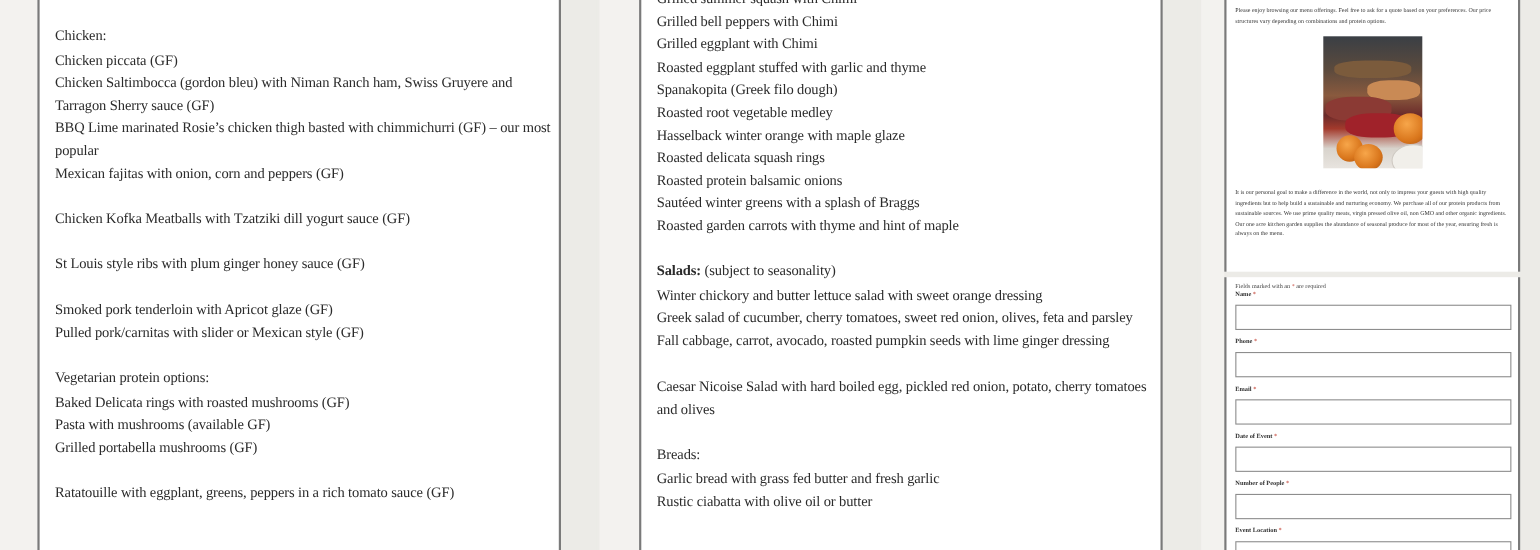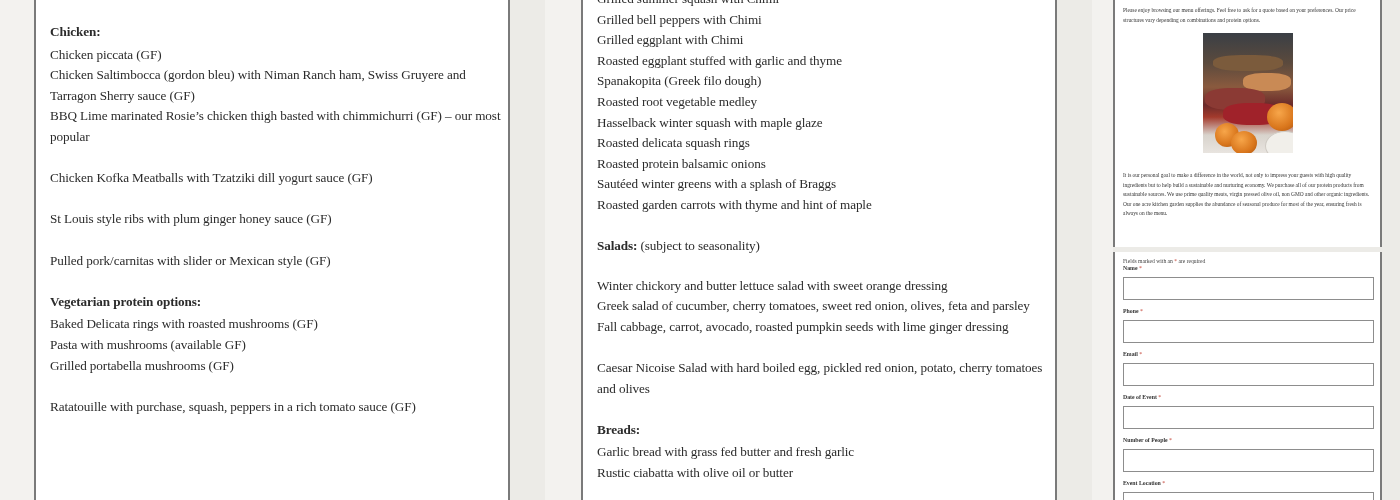--- a/index.html
+++ b/index.html
@@ -25,21 +25,21 @@
     #panel-3a { left: 1113px; width: 269px; height: 249px; padding: 8px 8px 0 8px; }
     #panel-3b { left: 1113px; top: 252px; width: 269px; height: 252px; padding: 4px 8px 0 8px; }
 
     .menu-text {
       font-family: "Liberation Serif", "DejaVu Serif", serif;
       font-size: 13.2px;
       line-height: 20.6px;
       color: #2b2b2b;
       letter-spacing: -0.1px;
     }
-    .menu-text .heading { font-weight: bold; margin-bottom: 2px; }
+    .menu-text .heading { font-weight: normal; margin-bottom: 2px; }
     .menu-text .line { white-space: nowrap; }
     .menu-text .gap { height: 20.6px; }
     .menu-text .subnote { font-weight: normal; }
 
     .small-text {
       font-family: "Liberation Serif", "DejaVu Serif", serif;
       font-size: 5.4px;
       line-height: 9.5px;
       color: #333;
     }
@@ -79,59 +79,61 @@
 
 <div class="panel menu-text" id="panel-1">
 
   <div>
     <div class="heading">Chicken:</div>
     <div class="line">Chicken piccata (GF)</div>
     <div class="line">Chicken Saltimbocca (gordon bleu) with Niman Ranch ham, Swiss Gruyere and</div>
     <div class="line">Tarragon Sherry sauce (GF)</div>
     <div class="line">BBQ Lime marinated Rosie’s chicken thigh basted with chimmichurri (GF) – our most</div>
     <div class="line">popular</div>
+    <div class="line">Mexican fajitas with onion, corn and peppers (GF)</div>
     <div class="gap"></div>
     <div class="line">Chicken Kofka Meatballs with Tzatziki dill yogurt sauce (GF)</div>
   </div>
   <div class="gap"></div>
 
   <div>
     <div class="line">St Louis style ribs with plum ginger honey sauce (GF)</div>
     <div class="gap"></div>
+    <div class="line">Smoked pork tenderloin with Apricot glaze (GF)</div>
     <div class="line">Pulled pork/carnitas with slider or Mexican style (GF)</div>
   </div>
   <div class="gap"></div>
 
   <div>
     <div class="heading">Vegetarian protein options:</div>
     <div class="line">Baked Delicata rings with roasted mushrooms (GF)</div>
     <div class="line">Pasta with mushrooms (available GF)</div>
     <div class="line">Grilled portabella mushrooms (GF)</div>
     <div class="gap"></div>
-    <div class="line">Ratatouille with purchase, squash, peppers in a rich tomato sauce (GF)</div>
+    <div class="line">Ratatouille with eggplant, greens, peppers in a rich tomato sauce (GF)</div>
   </div>
 </div>
 
 <div class="panel menu-text" id="panel-2">
   <div style="margin-top:-9px;">
     <div class="line">Grilled summer squash with Chimi</div>
     <div class="line">Grilled bell peppers with Chimi</div>
     <div class="line">Grilled eggplant with Chimi</div>
     <div class="line">Roasted eggplant stuffed with garlic and thyme</div>
     <div class="line">Spanakopita (Greek filo dough)</div>
     <div class="line">Roasted root vegetable medley</div>
-    <div class="line">Hasselback winter squash with maple glaze</div>
+    <div class="line">Hasselback winter orange with maple glaze</div>
     <div class="line">Roasted delicata squash rings</div>
     <div class="line">Roasted protein balsamic onions</div>
     <div class="line">Sautéed winter greens with a splash of Braggs</div>
     <div class="line">Roasted garden carrots with thyme and hint of maple</div>
   </div>
   <div class="gap"></div>
   <div>
-    <div class="line" style="margin-bottom:19px;">
+    <div class="line" style="margin-bottom:2px;">
       <b>Salads:</b><span class="subnote"> (subject to seasonality)</span>
     </div>
     <div class="line">Winter chickory and butter lettuce salad with sweet orange dressing</div>
     <div class="line">Greek salad of cucumber, cherry tomatoes, sweet red onion, olives, feta and parsley</div>
     <div class="line">Fall cabbage, carrot, avocado, roasted pumpkin seeds with lime ginger dressing</div>
     <div class="gap"></div>
     <div class="line">Caesar Nicoise Salad with hard boiled egg, pickled red onion, potato, cherry tomatoes</div>
     <div class="line">and olives</div>
   </div>
   <div class="gap"></div>

